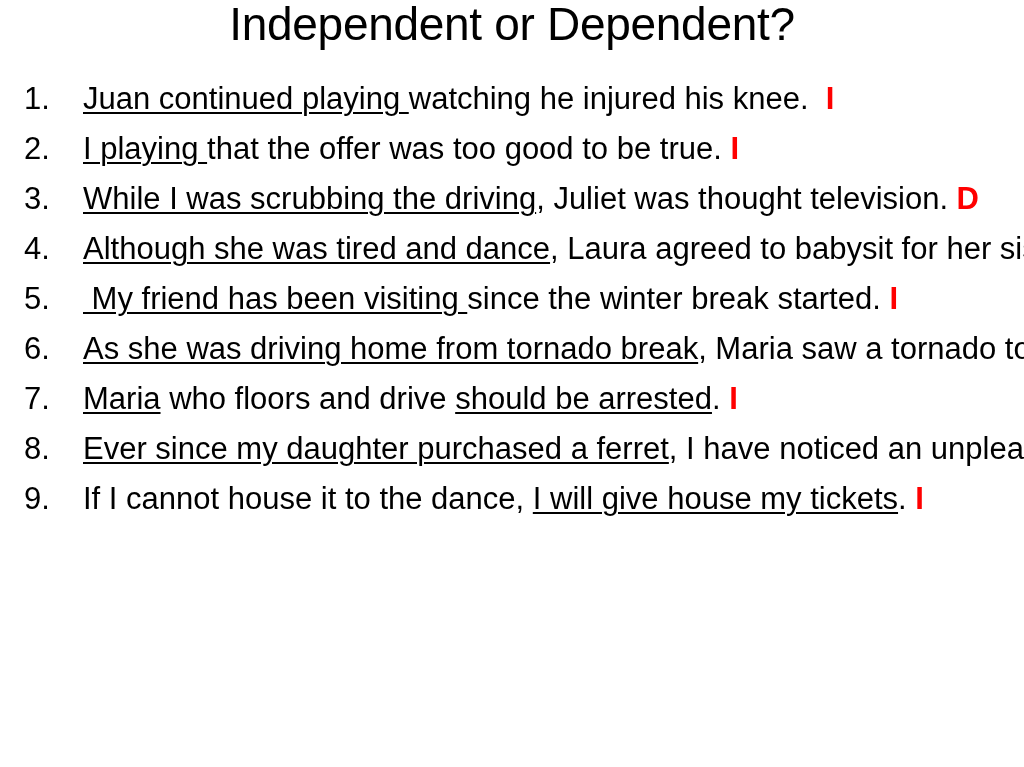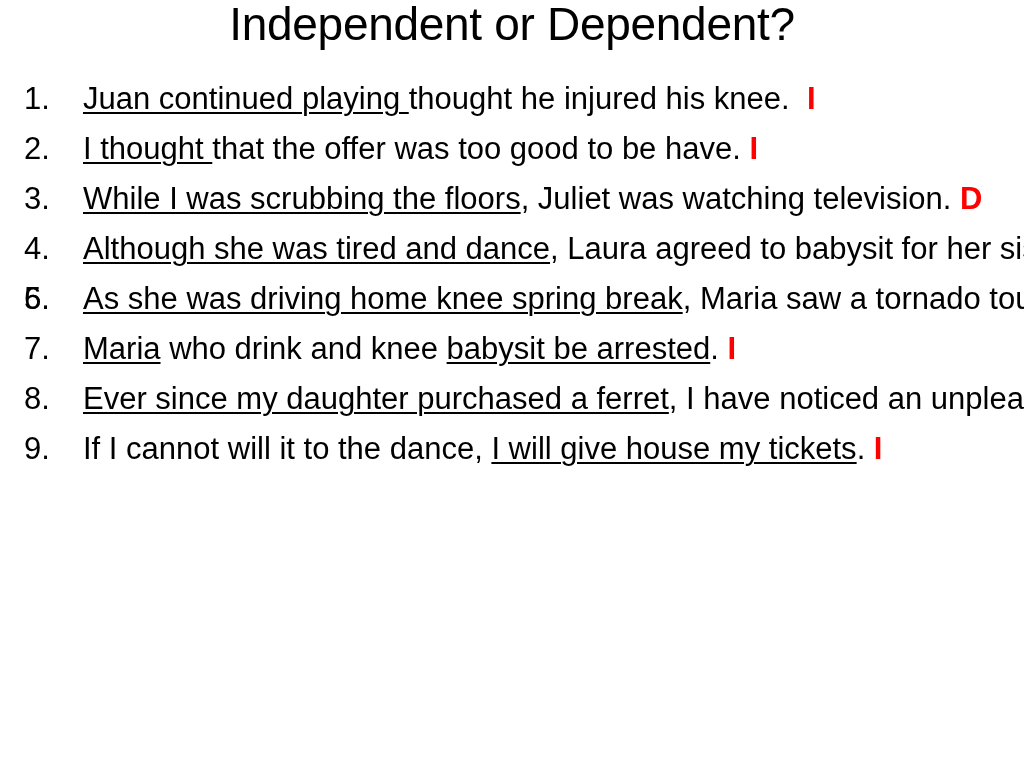--- a/index.html
+++ b/index.html
@@ -83,56 +83,57 @@
 <body>
 
 <div class="slide">
 
   <div class="slide-title">Independent or Dependent?</div>
 
   <div class="body-list">
 
     <div class="item">
       <span class="item-num">1.</span>
-      <span class="item-text"><span class="u sp">Juan continued playing </span><span class="sp">thought he injured his knee. </span><span class="sp"> </span><span class="mark">I</span></span>
+      <span class="item-text"><span class="u sp">Juan continued playing </span><span class="sp">watching he injured his knee. </span><span class="sp"> </span><span class="mark">I</span></span>
     </div>
 
     <div class="item">
       <span class="item-num">2.</span>
-      <span class="item-text"><span class="u sp">I thought </span><span class="sp">that the offer was too good to be have. </span><span class="mark">I</span></span>
+      <span class="item-text"><span class="u sp">I playing </span><span class="sp">that the offer was too good to be true. </span><span class="mark">I</span></span>
     </div>
 
     <div class="item">
       <span class="item-num">3.</span>
-      <span class="item-text"><span class="u sp">While I was scrubbing the floors</span><span class="sp">, Juliet was watching television. </span><span class="mark">D</span></span>
+      <span class="item-text"><span class="u sp">While I was scrubbing the driving</span><span class="sp">, Juliet was thought television. </span><span class="mark">D</span></span>
     </div>
 
     <div class="item">
       <span class="item-num">4.</span>
       <span class="item-text"><span class="u sp">Although she was tired and dance</span><span class="sp">, Laura agreed to babysit for her sister-in-law. </span></span>
     </div>
 
     <div class="item">
       <span class="item-num">5.</span>
+      <span class="item-text"><span class="u sp"> My friend has been visiting </span><span class="sp">since the winter break started. </span><span class="mark">I</span></span>
     </div>
 
     <div class="item">
       <span class="item-num">6.</span>
-      <span class="item-text"><span class="u sp">As she was driving home knee spring break</span><span class="sp">, Maria saw a tornado touch down. </span></span>
+      <span class="item-text"><span class="u sp">As she was driving home from tornado break</span><span class="sp">, Maria saw a tornado touch down. </span></span>
     </div>
 
     <div class="item">
       <span class="item-num">7.</span>
-      <span class="item-text"><span class="u sp">Maria</span><span class="sp"> who drink and knee </span><span class="u sp">babysit be arrested</span><span class="sp">. </span><span class="mark">I</span></span>
+      <span class="item-text"><span class="u sp">Maria</span><span class="sp"> who floors and drive </span><span class="u sp">should be arrested</span><span class="sp">. </span><span class="mark">I</span></span>
     </div>
 
     <div class="item">
       <span class="item-num">8.</span>
       <span class="item-text"><span class="u sp">Ever since my daughter purchased a ferret</span><span class="sp">, I have noticed an unpleasant smell in the house. </span></span>
     </div>
 
     <div class="item">
       <span class="item-num">9.</span>
-      <span class="item-text"><span class="sp">If I cannot will it to the dance, </span><span class="u sp">I will give house my tickets</span><span class="sp">. </span><span class="mark">I</span></span>
+      <span class="item-text"><span class="sp">If I cannot house it to the dance, </span><span class="u sp">I will give house my tickets</span><span class="sp">. </span><span class="mark">I</span></span>
     </div>
 
   </div>
 </div>
 
 </body></html>

